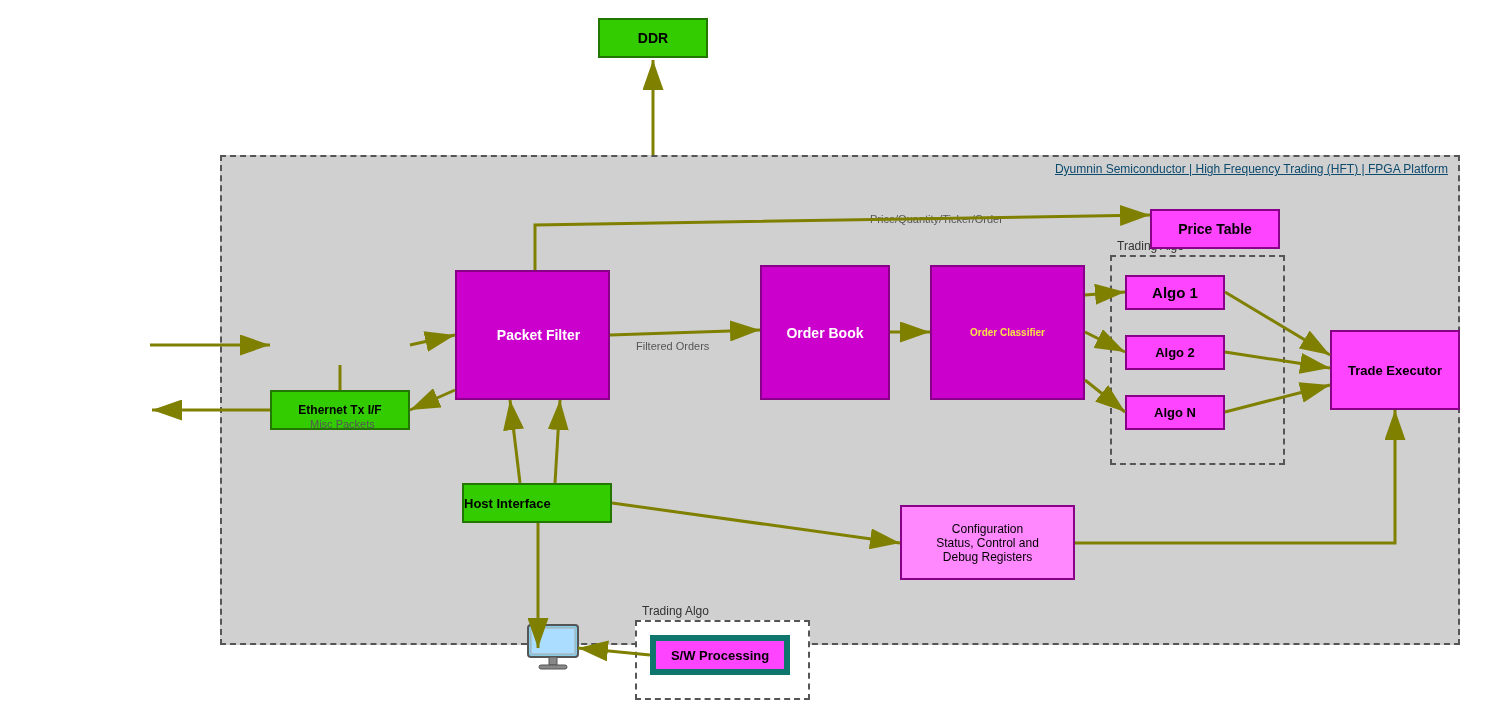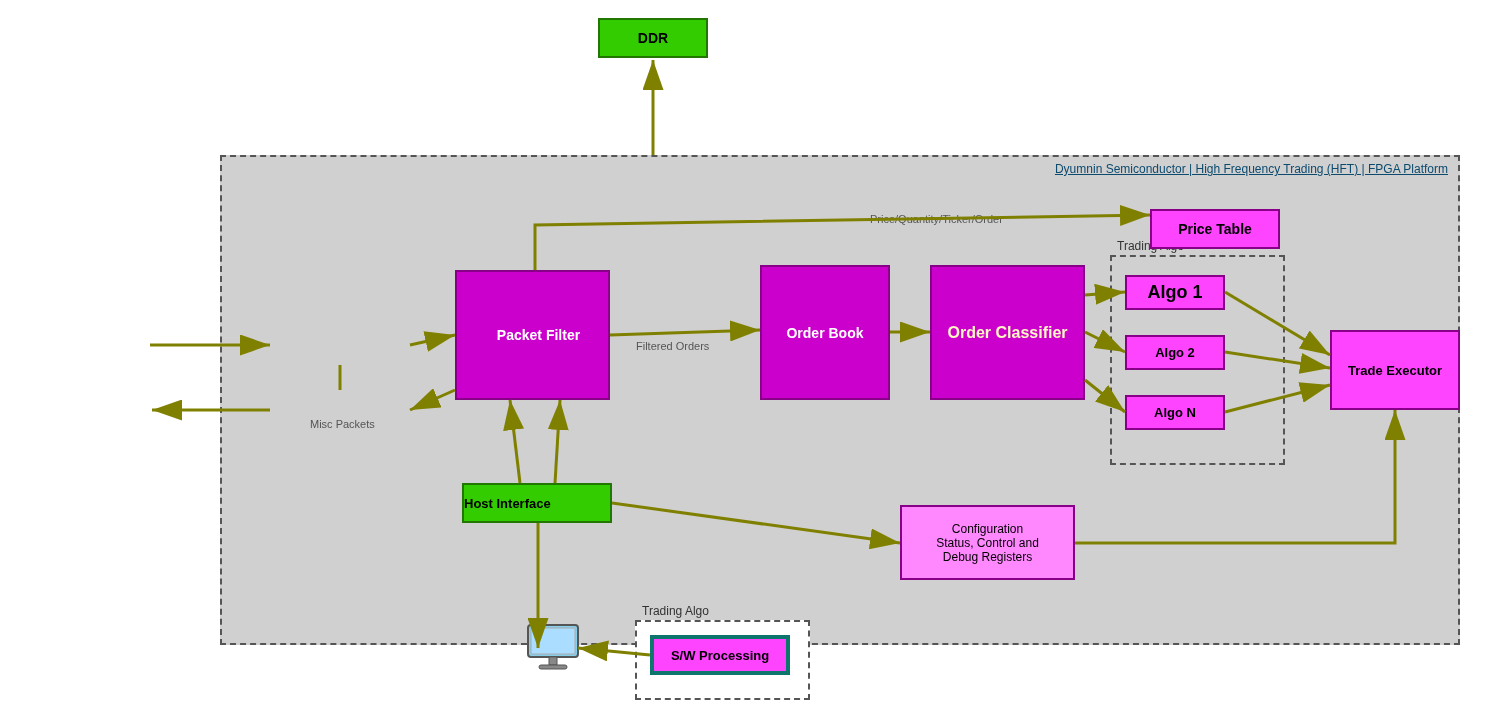--- a/index.html
+++ b/index.html
@@ -168,23 +168,23 @@
       position: absolute;
       top: 265px;
       left: 930px;
       width: 155px;
       height: 135px;
       background: #cc00cc;
       border: 2px solid #880088;
       display: flex;
       align-items: center;
       justify-content: center;
-      color: #fef9c3;
-      font-weight: bold;
-      font-size: 16px;
+      color: #fde047;
+      font-weight: bold;
+      font-size: 10px;
       text-align: center;
     }
 
     
     .trading-algo-inner {
       position: absolute;
       top: 255px;
       left: 1110px;
       width: 175px;
       height: 210px;
@@ -207,21 +207,21 @@
       left: 1125px;
       width: 100px;
       height: 35px;
       background: #ff44ff;
       border: 2px solid #880088;
       display: flex;
       align-items: center;
       justify-content: center;
       color: #000;
       font-weight: bold;
-      font-size: 18px;
+      font-size: 15px;
     }
 
     .algo2-box {
       position: absolute;
       top: 335px;
       left: 1125px;
       width: 100px;
       height: 35px;
       background: #ff44ff;
       border: 2px solid #880088;
@@ -322,21 +322,21 @@
     }
 
     
     .sw-processing-box {
       position: absolute;
       top: 635px;
       left: 650px;
       width: 140px;
       height: 40px;
       background: #ff44ff;
-      border: 4px solid #0f766e;
+      border: 6px solid #0f766e;
       display: flex;
       align-items: center;
       justify-content: center;
       color: #000;
       font-weight: bold;
       font-size: 13px;
     }
 
     
     .arrows-svg {
@@ -375,20 +375,23 @@
   <div class="ddr-box">
     <span>DDR</span>
   </div>
 
   <div class="fpga-container">
     <div class="fpga-label">Dyumnin Semiconductor | High Frequency Trading (HFT) | FPGA Platform</div>
   </div>
 
 
 
+  <div class="eth-tx-box">
+    <span>Ethernet Tx I/F</span>
+  </div>
 
   <div class="packet-filter-box">
     <span>Packet Filter</span>
   </div>
 
   <div class="order-book-box">
     <span>Order Book</span>
   </div>
 
   <div class="order-classifier-box">

